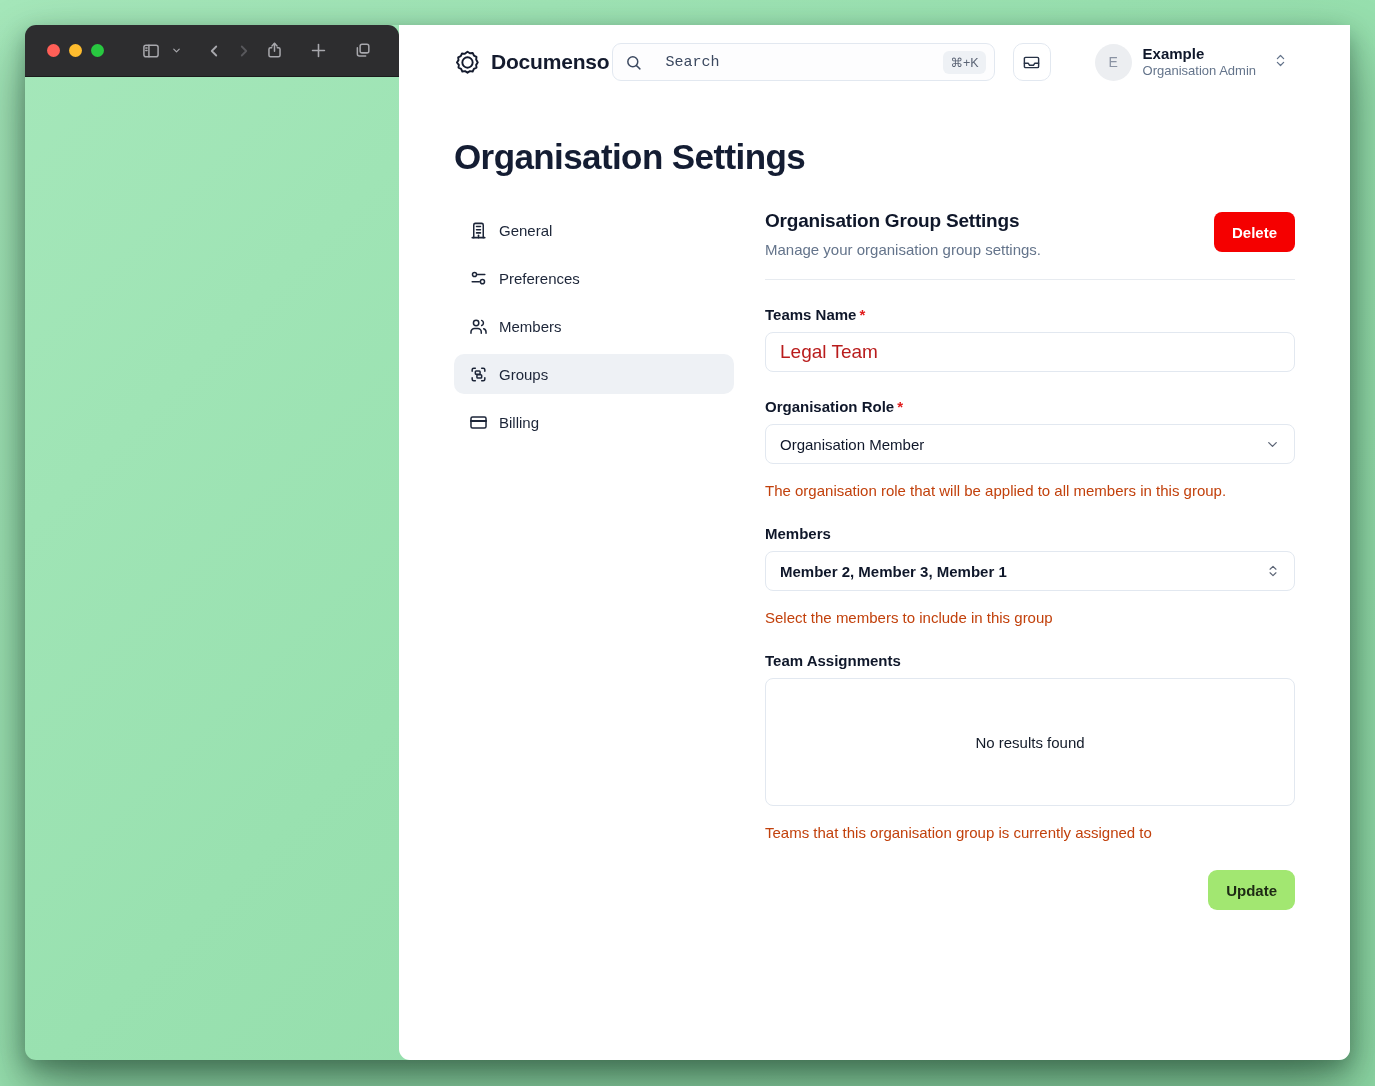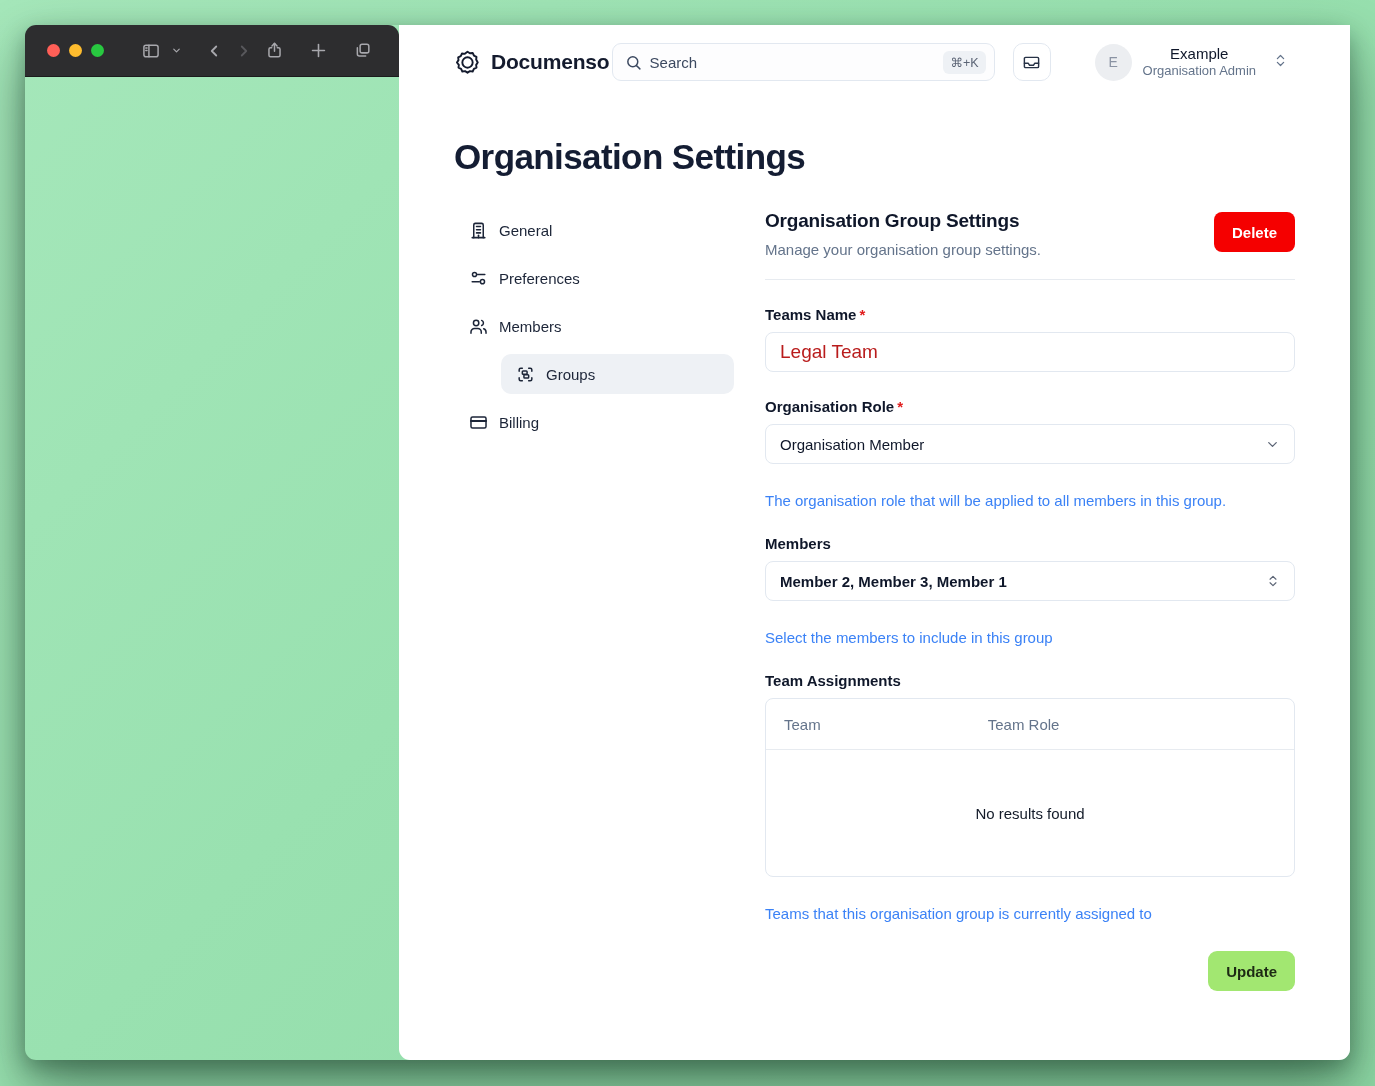--- a/index.html
+++ b/index.html
@@ -46,57 +46,57 @@
   .brand svg { display:block; }
   .brand-name { font-size:21px; font-weight:700; letter-spacing:-0.2px; }
   .spacer { flex:1; }
   .searchbar {
     width:383px; height:38px; border:1px solid var(--border,#e2e8f0); border-radius:9px;
     background:#fdfdfe; display:flex; align-items:center; padding:0 8px 0 12px;
     color:#44506a; margin-right:18px;
   }
   .searchbar input {
     border:none; outline:none; background:transparent; flex:1;
-    font-family:Liberation Sans, sans-serif; font-size:15px; font-weight:500;
-    color:#3c4960; margin-left:8px;
+    font-family:Liberation Mono, monospace; font-size:15px; font-weight:500;
+    color:#3c4960; margin-left:24px;
   }
   .searchbar input::placeholder { color:#3c4960; opacity:1; }
   .kbd {
     background:#eef1f5; color:#5b6string475; color:#5b6475; border-radius:6px; font-size:12.5px;
     padding:4px 7px; font-weight:500;
   }
   .inbox-btn {
     width:38px; height:38px; border:1px solid var(--border,#e2e8f0); border-radius:10px;
     display:flex; align-items:center; justify-content:center; color:#273246;
     background:#fff; margin-right:44px;
   }
   .user { display:flex; align-items:center; gap:11px; }
   .avatar {
     width:37px; height:37px; border-radius:50%; background:#eceef1;
     display:flex; align-items:center; justify-content:center;
     font-size:14px; color:#8a93a3; font-weight:500;
   }
   .user-texts { line-height:1.25; }
-  .user-name { font-size:15px; font-weight:400; color:#0f172a;text-align:center; }
+  .user-name { font-size:15px; font-weight:700; color:#0f172a; }
   .user-role { font-size:13px; color:#64748b; }
   .user-caret { color:#64748b; margin-left:6px; }
   
   .page-title {
     font-size:35px; font-weight:700; letter-spacing:-0.6px; color:#141d33;
     padding:42px 55px 0 55px;
   }
   .content { display:flex; padding:33px 55px 0 55px; flex:1; }
   
   .side-nav { width:280px; flex:0 0 auto; }
   .nav-item {
     display:flex; align-items:center; gap:11px; height:40px; padding:0 15px;
     border-radius:10px; margin-bottom:8px; color:#1c2538; font-size:15px; font-weight:500;
     cursor:default;
   }
-  .nav-item.active { background:#eef1f5;margin-left:47px; }
+  .nav-item.active { background:#eef1f5; }
   .nav-item svg { display:block; flex:0 0 auto; }
   
   .main { flex:1; margin-left:31px; padding-bottom:40px; }
   .main-head { display:flex; align-items:flex-start; justify-content:space-between; }
   .main-title { font-size:19px; font-weight:700; color:#0f172a; letter-spacing:-0.2px; }
   .main-sub { font-size:15px; color:#64748b; margin-top:9px; }
   .btn-delete {
     background:var(--destructive,#f50000); color:#fff; font-size:15px; font-weight:600;
     border:none; border-radius:8px; height:40px; padding:0 18px; margin-top:2px;
     font-family:"Liberation Sans", sans-serif;
@@ -109,21 +109,21 @@
     margin-top:9px; height:40px; border:1px solid var(--border,#e2e8f0); border-radius:8px;
     display:flex; align-items:center; padding:0 14px; background:#fff;
   }
   .text-input input {
     border:none; outline:none; flex:1; font-size:19px; color:#b91c1c;
     font-family:Liberation Sans, sans-serif; background:transparent;
   }
   .select-input { justify-content:space-between; color:#0f172a; font-size:15px; }
   .select-input .caret { color:#5b6475; display:flex; }
   .select-value.strong { font-weight:600; }
-  .helper { font-size:15px; color:#3b82f6; margin-top:28px; }
+  .helper { font-size:15px; color:#c2410c; margin-top:18px; }
   
   .assign-table {
     margin-top:9px; border:1px solid var(--border,#e2e8f0); border-radius:8px;
     overflow:hidden; background:#fff;
   }
   .t-head { display:flex; height:51px; align-items:center; border-bottom:1px solid #e7ebf0; }
   .t-col { font-size:15px; color:#64748b; font-weight:500; }
   .t-col.c1 { width:42%; padding-left:18px; }
   .t-col.c2 { flex:1; }
   .t-empty {
@@ -351,24 +351,20 @@
                   <path d="m7 9 5-5 5 5"></path>
                 </svg>
             </span>
           </div>
           <div class="helper">Select the members to include in this group</div>
         </div>
 
         <div class="field">
           <div class="field-label">Team Assignments</div>
           <div class="assign-table">
-            <div class="t-head">
-              <div class="t-col c1">Team</div>
-              <div class="t-col c2">Team Role</div>
-            </div>
             <div class="t-empty">No results found</div>
           </div>
           <div class="helper">Teams that this organisation group is currently assigned to</div>
         </div>
 
         <div class="actions">
           <button class="btn-update">Update</button>
         </div>
       </section>
     </div>

